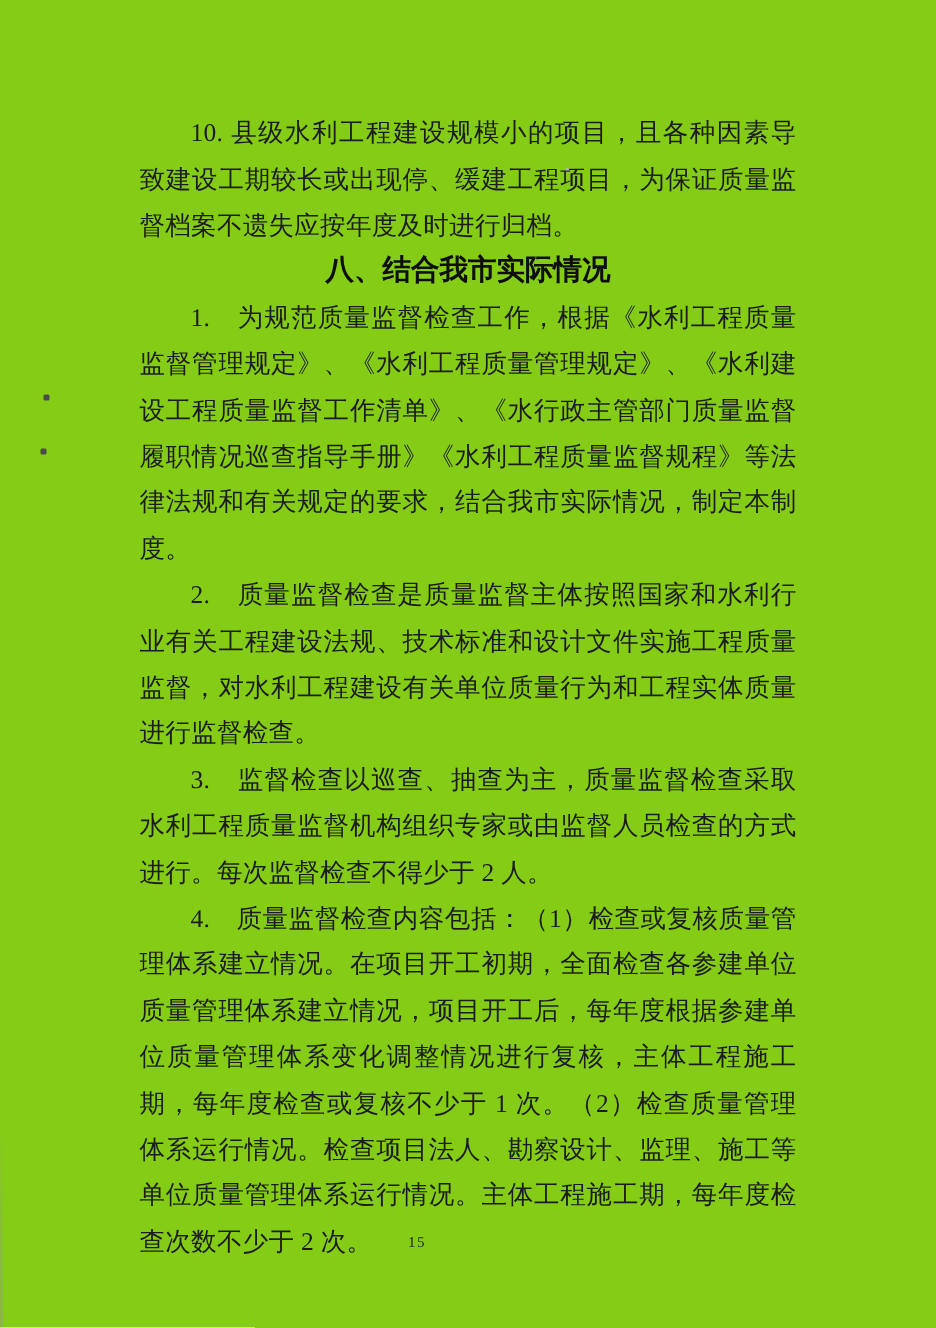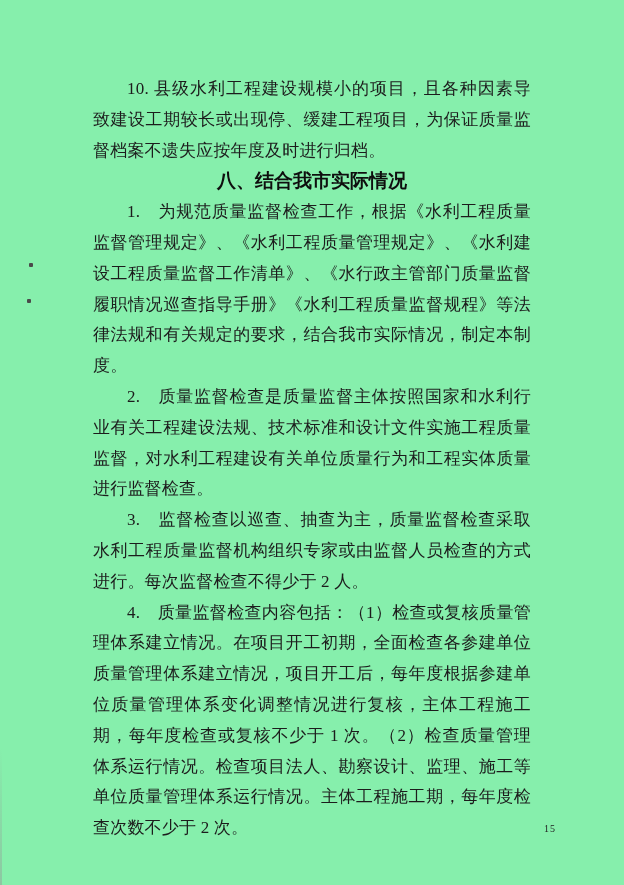--- a/index.html
+++ b/index.html
@@ -4,21 +4,21 @@
 <style>
   html, body {
     margin: 0;
     padding: 0;
     background: #ffffff;
   }
   .page {
     position: relative;
     width: 624px;
     height: 885px;
-    background: #86efac;
+    background: #84cc16;
     overflow: hidden;
     font-family: "Liberation Serif", "DejaVu Serif", serif;
     color: #1c1c1c;
   }
   
   .scan-edge-left {
     position: absolute;
     left: 0;
     top: 748px;
     width: 2px;
@@ -47,21 +47,21 @@
     font-weight: bold;
     text-align: center;
     text-indent: 0;
     color: #0e0e0e;
   }
   .page-footer {
     position: absolute;
     left: 0;
     top: 818px;
     width: 556px;
-    text-align: right;
+    text-align: center;
   }
   .page-number {
     font-size: 10px;
     letter-spacing: 1px;
     color: #222222;
     font-family: "Liberation Serif", "DejaVu Serif", serif;
   }
   
   .artifact-dot {
     position: absolute;

